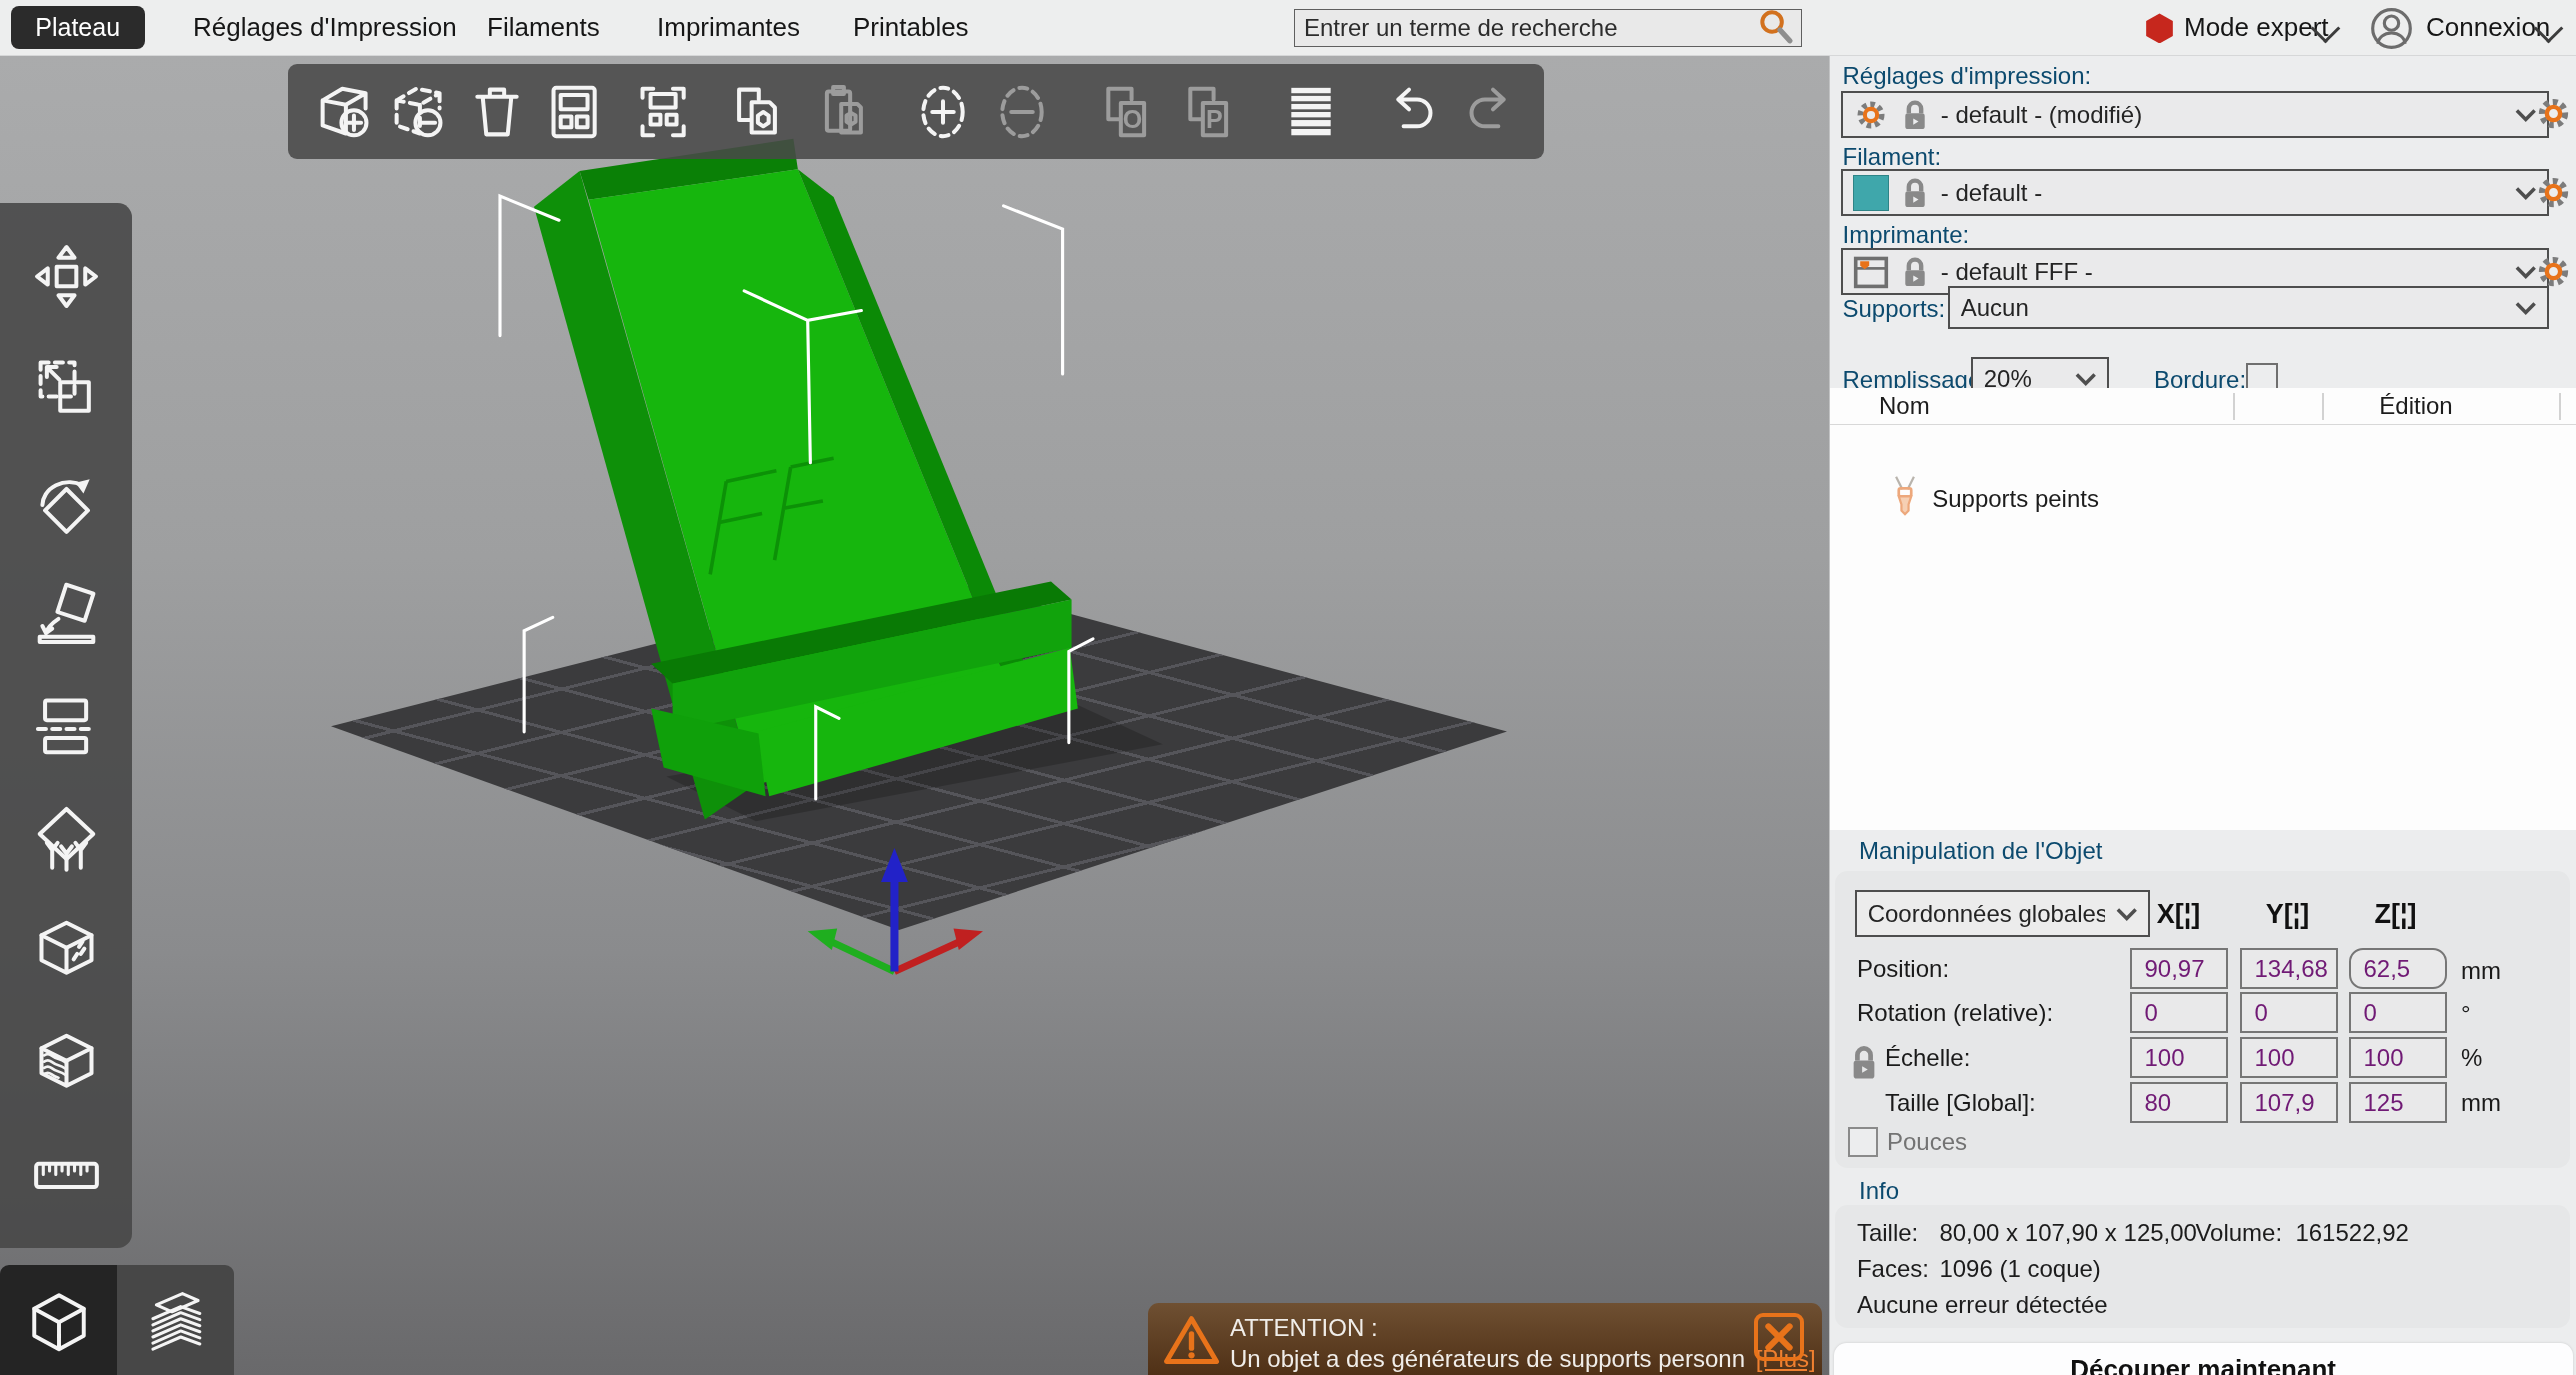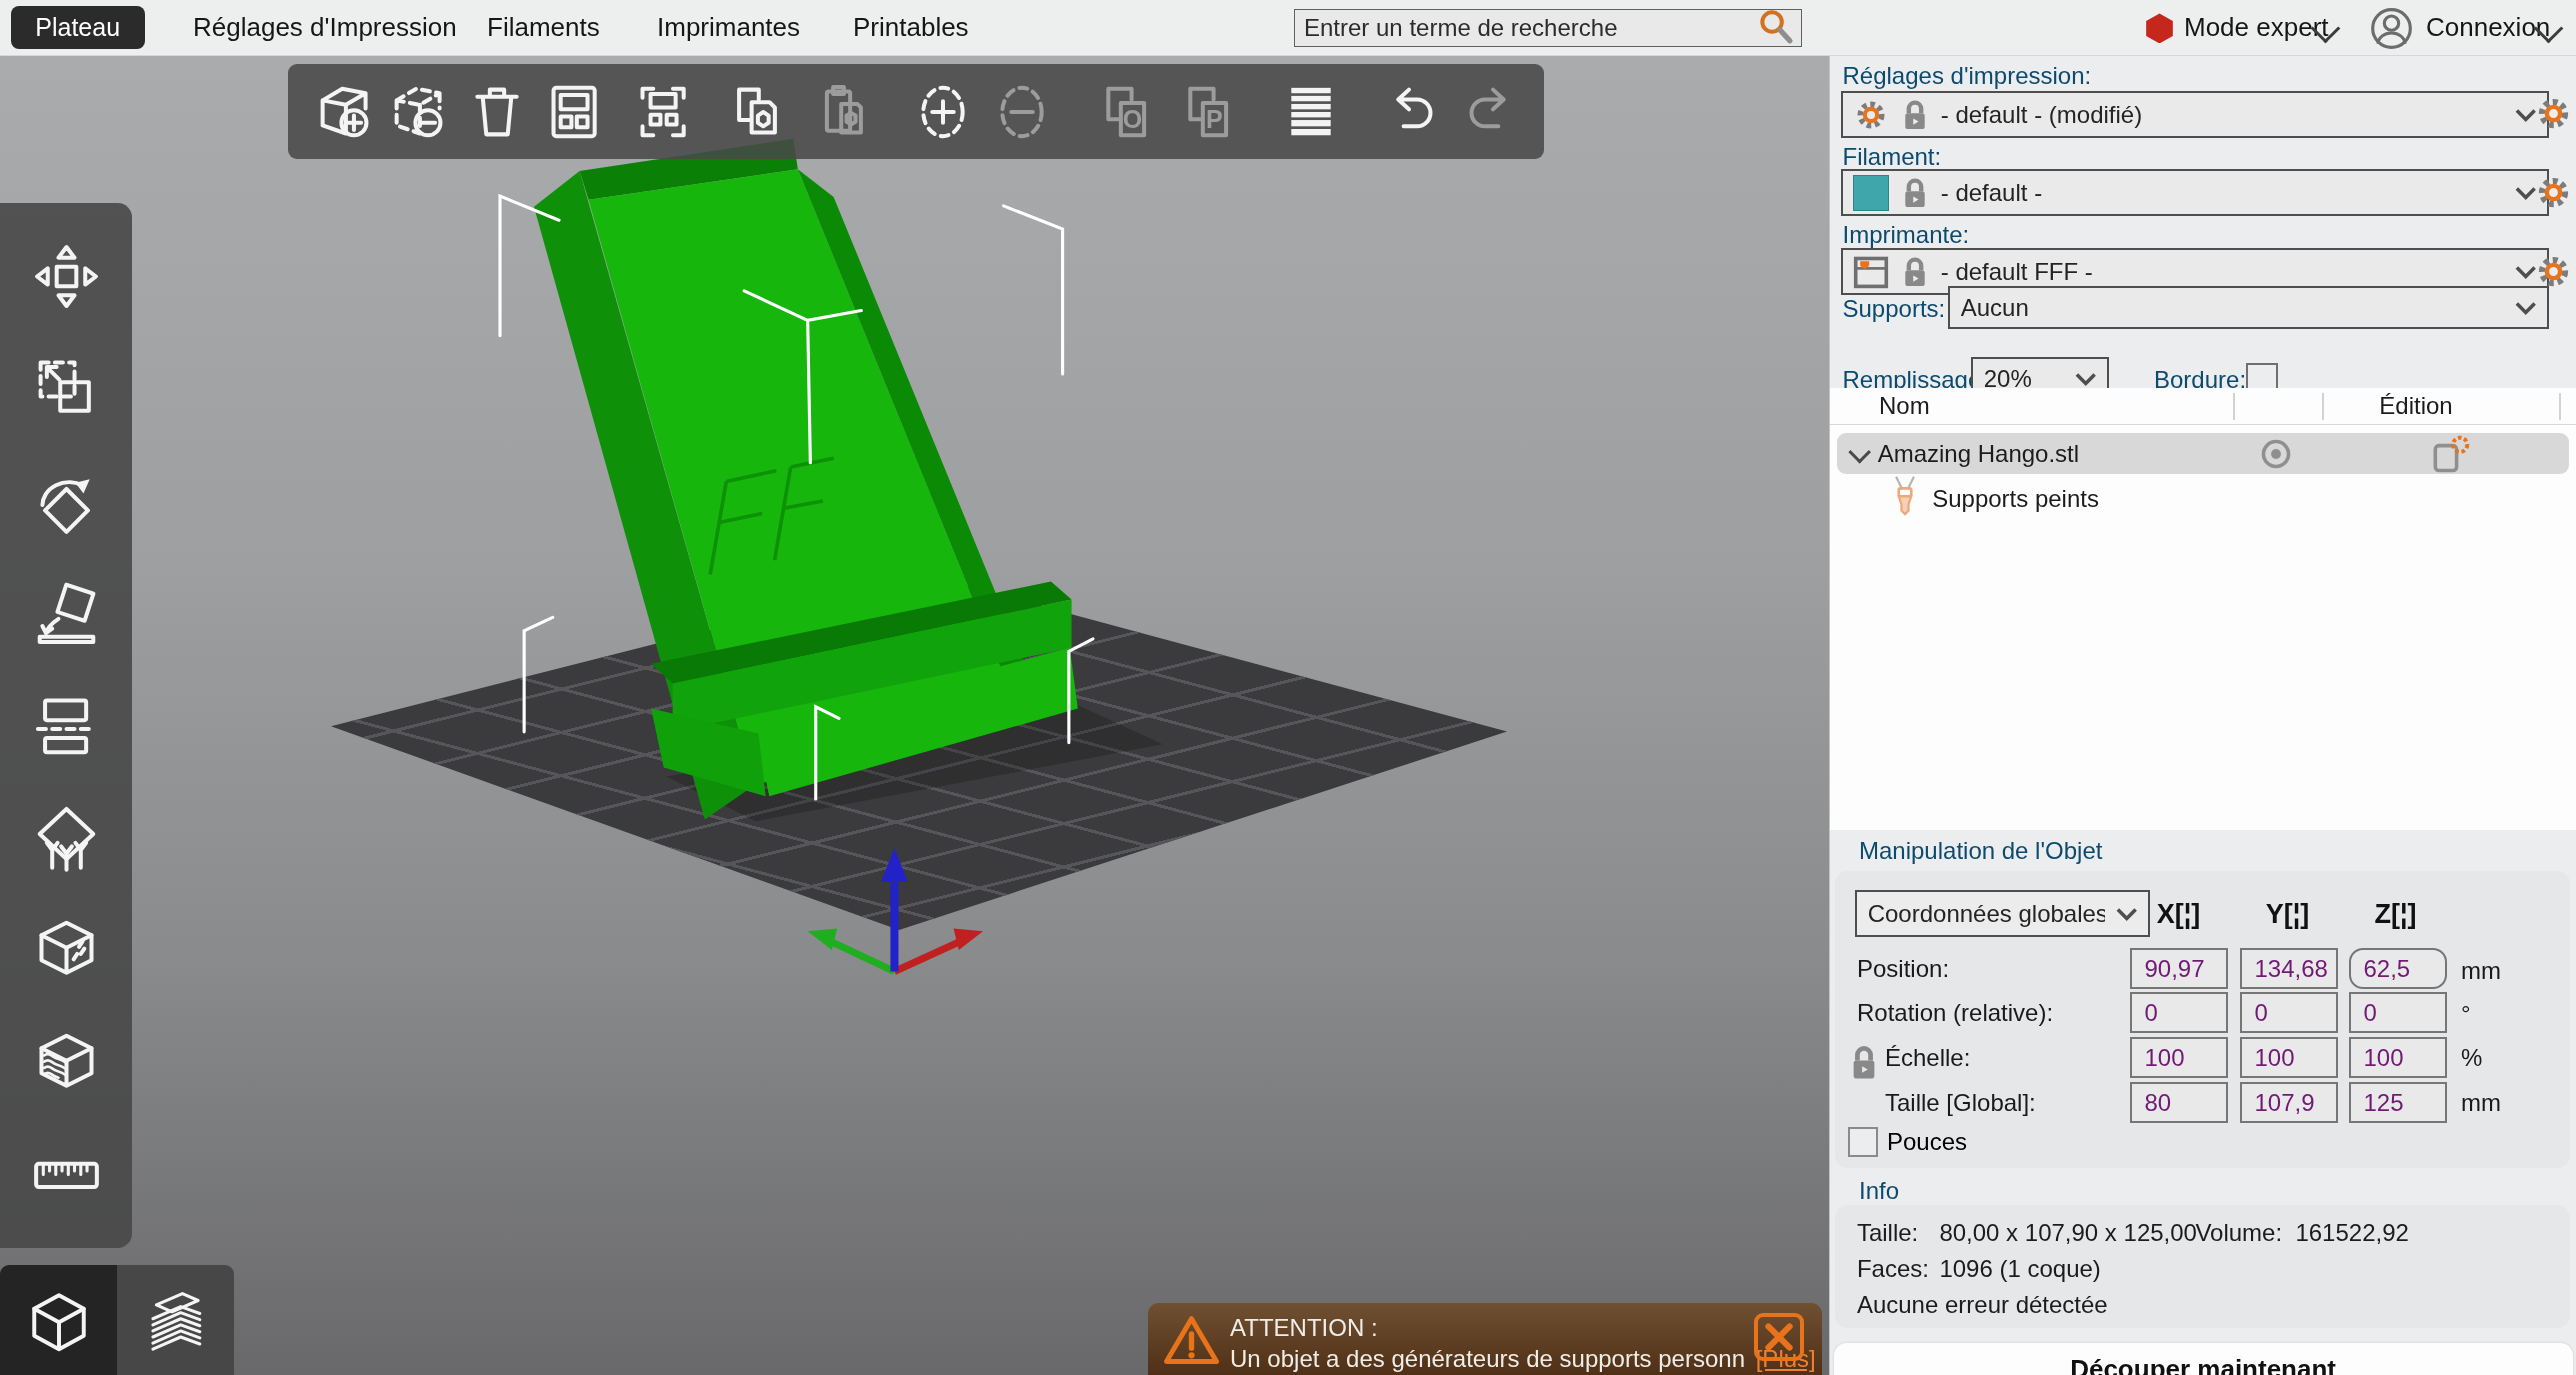--- a/index.html
+++ b/index.html
@@ -445,36 +445,20 @@
   <div class="abs checkbox" style="left:416px;top:308px;width:32px;height:32px;"></div>
 
   <div class="abs listbox">
     <div class="listhead">
       <span class="abs" style="left:49px;top:3.6px;">Nom</span>
       <span class="abs" style="left:537px;top:3.6px;width:98px;text-align:center;">Édition</span>
       <div class="vsep" style="left:403px;"></div>
       <div class="vsep" style="left:492px;"></div>
       <div class="vsep" style="left:729px;"></div>
     </div>
-    <div class="abs objrow">
-      <span class="chev-row"></span>
-      <span style="flex:1;">Amazing Hango.stl</span>
-      <span style="position:absolute;left:422px;top:3.6px;">
-        <svg width="34" height="34" viewBox="0 0 38 38">
-            <circle cx="19" cy="19" r="14" fill="none" stroke="#8f8f8f" stroke-width="4"></circle>
-            <circle cx="19" cy="19" r="5.5" fill="#8f8f8f"></circle>
-          </svg>
-      </span>
-      <span style="position:absolute;left:592px;top:1.8px;">
-        <svg width="41" height="39" viewBox="0 0 46 44">
-            <rect x="7" y="12" width="24" height="28" rx="4" fill="none" stroke="#8f8f8f" stroke-width="4"></rect>
-            <circle cx="35" cy="11" r="8" fill="none" stroke="#e8731a" stroke-width="4.5" stroke-dasharray="4 3"></circle>
-          </svg>
-      </span>
-    </div>
     <div class="abs subrow">
       <span style="margin-left:50px;">
         <svg width="36" height="41" viewBox="0 0 40 46">
             <path d="M10 2 L17 16 M30 2 L23 16" stroke="#b9b4ad" stroke-width="2.5" fill="none"></path>
             <rect x="13" y="15" width="14" height="9" rx="2" fill="none" stroke="#eda87c" stroke-width="3"></rect>
             <path d="M13 24 h14 l-3 9 v7 l-4 4 l-4 -4 v-7 z" fill="#f6d0b4" stroke="#eda87c" stroke-width="2.5"></path>
           </svg>
       </span>
       <span style="margin-left:9px;">Supports peints</span>
     </div>
@@ -518,21 +502,21 @@
   <input class="abs nval" style="left: 519px; top: 982px;" readonly="" value="100">
   <span class="abs unit" style="left:631px;top:989px;">%</span>
 
   <div class="abs mlabel" style="left:55px;top:1027px;">Taille [Global]:</div>
   <input class="abs nval" style="left: 300px; top: 1027px;" readonly="" value="80">
   <input class="abs nval" style="left: 410px; top: 1027px;" readonly="" value="107,9">
   <input class="abs nval" style="left: 519px; top: 1027px;" readonly="" value="125">
   <span class="abs unit" style="left:631px;top:1034px;">mm</span>
 
   <div class="abs checkbox" style="left:18px;top:1072px;width:30px;height:30px;border-color:#8a8a8a;"></div>
-  <div class="abs" style="left:57px;top:1073px;color:#000000;">Pouces</div>
+  <div class="abs" style="left:57px;top:1073px;color:#737373;">Pouces</div>
 
   <div class="abs slabel" style="left:29px;top:1122px;">Info</div>
   <div class="abs panel" style="top:1150px;height:123px;">
     <span class="abs" style="left:21.5px;top:14.3px;">Taille:</span>
     <span class="abs" style="left:104px;top:14.3px;">80,00 x 107,90 x 125,00</span>
     <span class="abs" style="left:360px;top:14.3px;">Volume:</span>
     <span class="abs" style="left:460px;top:14.3px;">161522,92</span>
     <span class="abs" style="left:21.5px;top:50px;">Faces:</span>
     <span class="abs" style="left:104px;top:50px;">1096 (1 coque)</span>
     <span class="abs" style="left:21.5px;top:86px;">Aucune erreur détectée</span>

